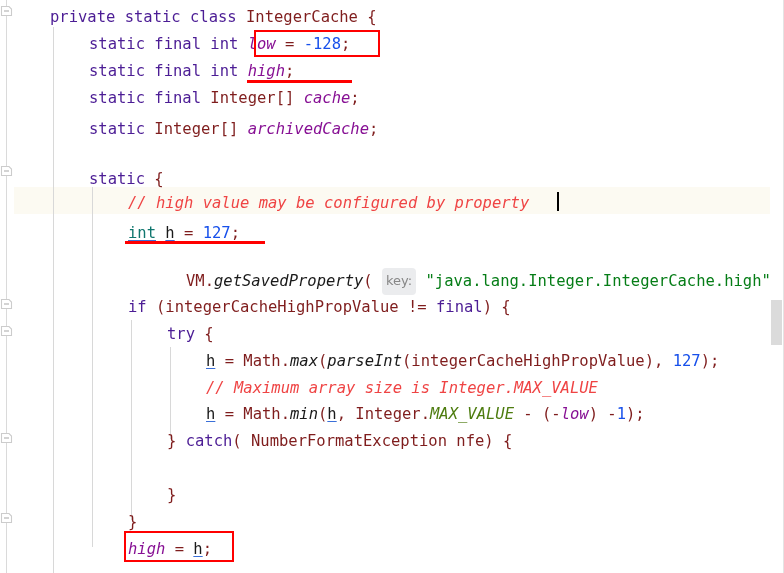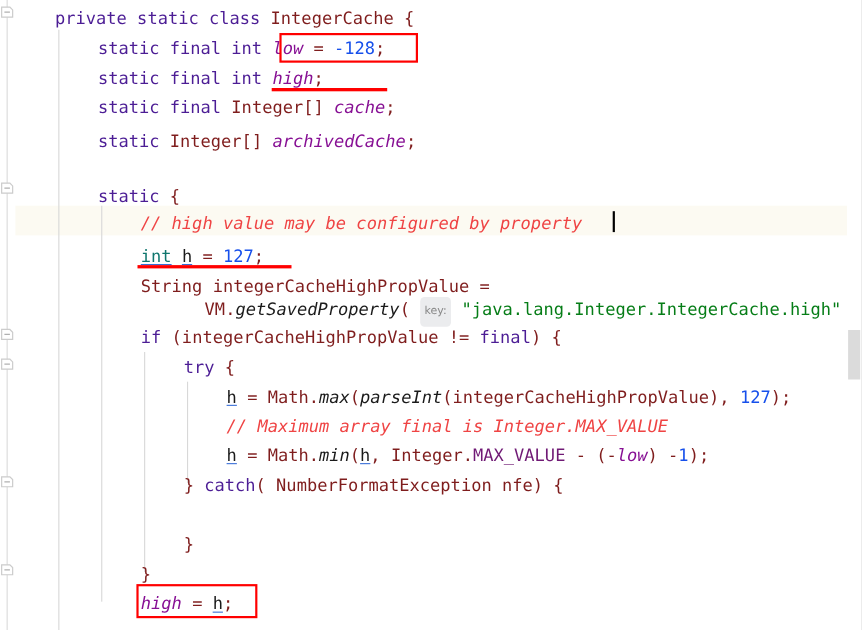--- a/index.html
+++ b/index.html
@@ -49,31 +49,31 @@
   }
 
   
   .kw   {color:#4c1d95;}
   .plain{color:#7f1d1d;}
   .num  {color:#1750eb;}
   .str  {color:#067d17;}
   .cmt  {color:#ef4444;font-style:italic;}
   .fld  {color:#871094;font-style:italic;}
   .mth  {color:#1a1a1a;font-style:italic;}
-  .sfld {color:#701a75;}
+  .sfld {color:#4d7c0f;font-style:italic;}
   .var-u{color:#1a1a1a;text-decoration:underline;text-decoration-color:#3a6fd8;text-decoration-thickness:1px;text-underline-offset:2px;}
   .kwu  {color:#0f766e;text-decoration:underline;text-decoration-color:#3a6fd8;text-decoration-thickness:1px;text-underline-offset:2px;}
 
   
   .hint{
     display:inline-block;
     background:#ebecee;color:#878787;
     border-radius:4px;
     padding:0 4px;
-    font-size:10px;
+    font-size:13px;
     font-family:"DejaVu Sans","Liberation Sans",sans-serif;
     position:relative;top:-1px;
   }
 
   
   .caret{
     position:absolute;width:2px;height:19px;background:#000000;
   }
 
   
@@ -163,31 +163,30 @@
     <div class="line" style="top:96px;left:89px;margin-top:20px;"><span class="kw">static</span><span class="plain"> Integer[] </span><span class="fld">archivedCache</span><span class="plain">;</span></div>
 
     <div class="line" style="top:139px;left:89px;"><span class="plain"></span></div>
 
     <div class="line" style="top:166px;left:89px;"><span class="kw">static</span><span class="plain"> {</span></div>
 
     <div class="line" style="top:190px;left:128px;"><span class="cmt">// high value may be configured by property</span></div>
 
     <div class="line" style="top:220px;left:128px;"><span class="kwu">int</span><span class="plain"> </span><span class="var-u">h</span><span class="plain"> = </span><span class="num">127</span><span class="plain">;</span></div>
 
-    <div class="line" style="top:247px;left:128px;"><span class="plain">String integerCacheHighPropValue =</span></div>
 
     <div class="line" style="top:268px;left:186px;"><span class="plain">VM.</span><span class="mth">getSavedProperty</span><span class="plain">( </span><span class="hint">key:</span><span class="plain"> </span><span class="str">"java.lang.Integer.IntegerCache.high"</span></div>
 
     <div class="line" style="top:294px;left:128px;"><span class="kw">if</span><span class="plain"> (integerCacheHighPropValue != </span><span class="kw">final</span><span class="plain">) {</span></div>
 
     <div class="line" style="top:321px;left:167px;text-align:right;"><span class="kw">try</span><span class="plain"> {</span></div>
 
     <div class="line" style="top:348px;left:206px;"><span class="var-u">h</span><span class="plain"> = Math.</span><span class="mth">max</span><span class="plain">(</span><span class="mth">parseInt</span><span class="plain">(integerCacheHighPropValue), </span><span class="num">127</span><span class="plain">);</span></div>
 
-    <div class="line" style="top:375px;left:206px;"><span class="cmt">// Maximum array final is Integer.MAX_VALUE</span></div>
+    <div class="line" style="top:375px;left:206px;"><span class="cmt">// Maximum array size is Integer.MAX_VALUE</span></div>
 
     <div class="line" style="top:401px;left:206px;"><span class="var-u">h</span><span class="plain"> = Math.</span><span class="mth">min</span><span class="plain">(</span><span class="var-u">h</span><span class="plain">, Integer.</span><span class="sfld">MAX_VALUE</span><span class="plain"> - (-</span><span class="fld">low</span><span class="plain">) -</span><span class="num">1</span><span class="plain">);</span></div>
 
     <div class="line" style="top:428px;left:167px;"><span class="plain">} </span><span class="kw">catch</span><span class="plain">( NumberFormatException nfe) {</span></div>
 
 
     <div class="line" style="top:482px;left:167px;"><span class="plain">}</span></div>
 
     <div class="line" style="top:509px;left:128px;"><span class="plain">}</span></div>
 

